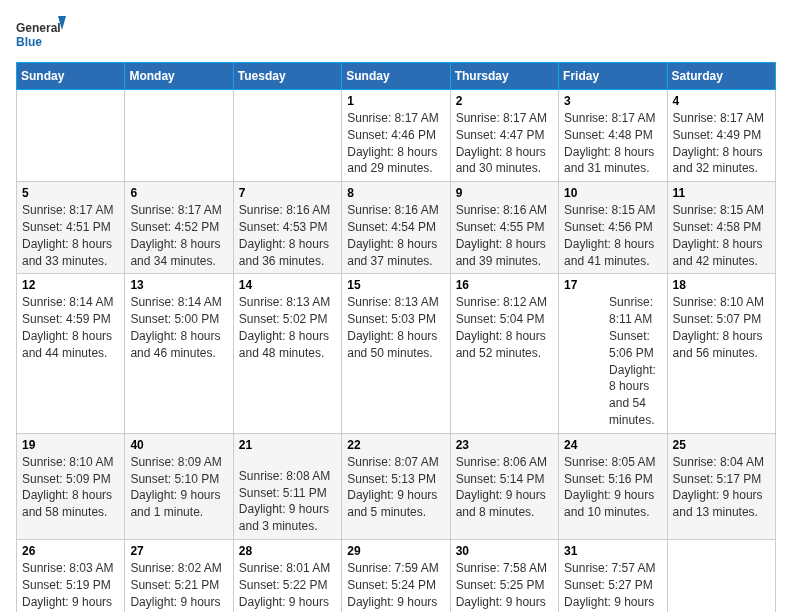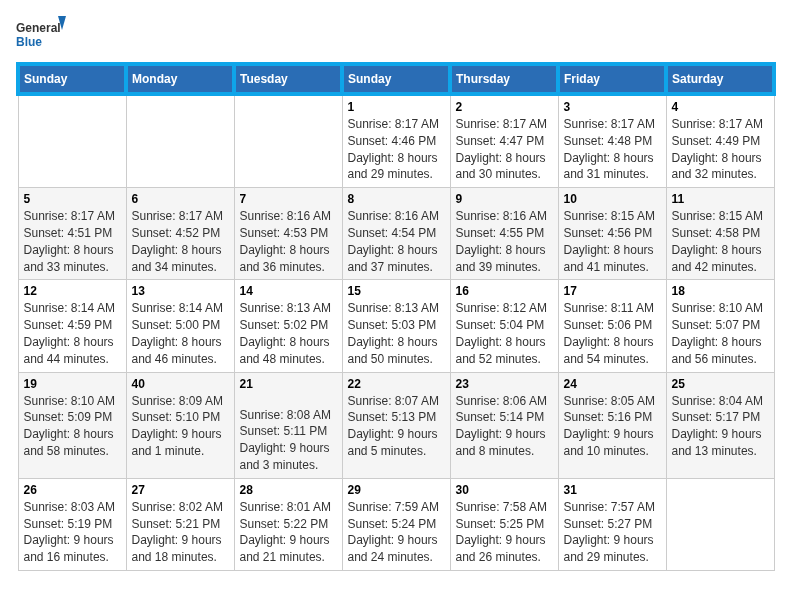--- a/index.html
+++ b/index.html
@@ -40,21 +40,21 @@
       border-collapse: collapse;
       font-size: 11px;
     }
     .calendar thead tr th {
       background: #2a6db5;
       color: #fff;
       padding: 6px 4px;
       text-align: left;
       font-size: 12px;
       font-weight: bold;
-      border: 4px solid #0ea5e9;
+      border: 1px solid #0ea5e9;
     }
     .calendar tbody tr td {
       border: 1px solid #ccc;
       vertical-align: top;
       padding: 4px 5px;
       width: 108px;
       min-height: 80px;
       background: #fff;
     }
     .calendar tbody tr:nth-child(even) td {
@@ -204,21 +204,21 @@
 Daylight: 8 hours and 50 minutes.</div>
         </td>
         <td>
           <div class="day-num">16</div>
           <div class="day-info" style="white-space: pre-line;">Sunrise: 8:12 AM
 Sunset: 5:04 PM
 Daylight: 8 hours and 52 minutes.</div>
         </td>
         <td>
           <div class="day-num">17</div>
-          <div class="day-info" style="white-space: pre-line;">Sunrise: 8:11 AM
+          <div class="day-info" style="white-space: pre-line; margin-left: 45px;">Sunrise: 8:11 AM
 Sunset: 5:06 PM
 Daylight: 8 hours and 54 minutes.</div>
         </td>
         <td>
           <div class="day-num">18</div>
           <div class="day-info" style="white-space: pre-line;">Sunrise: 8:10 AM
 Sunset: 5:07 PM
 Daylight: 8 hours and 56 minutes.</div>
         </td>
       </tr>

